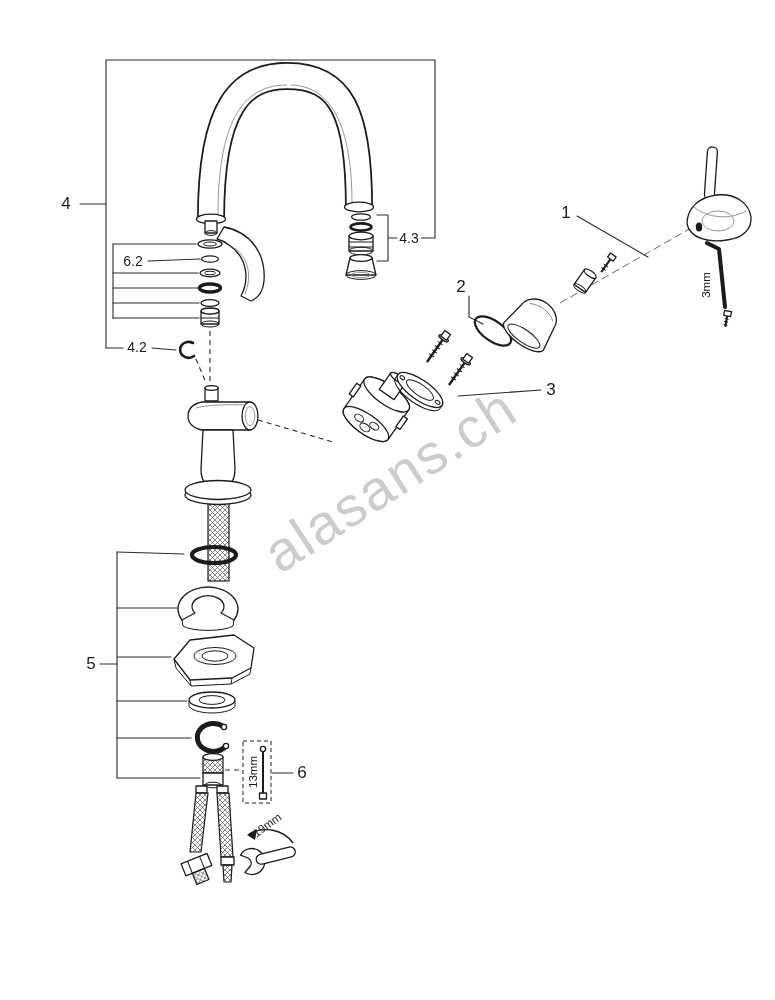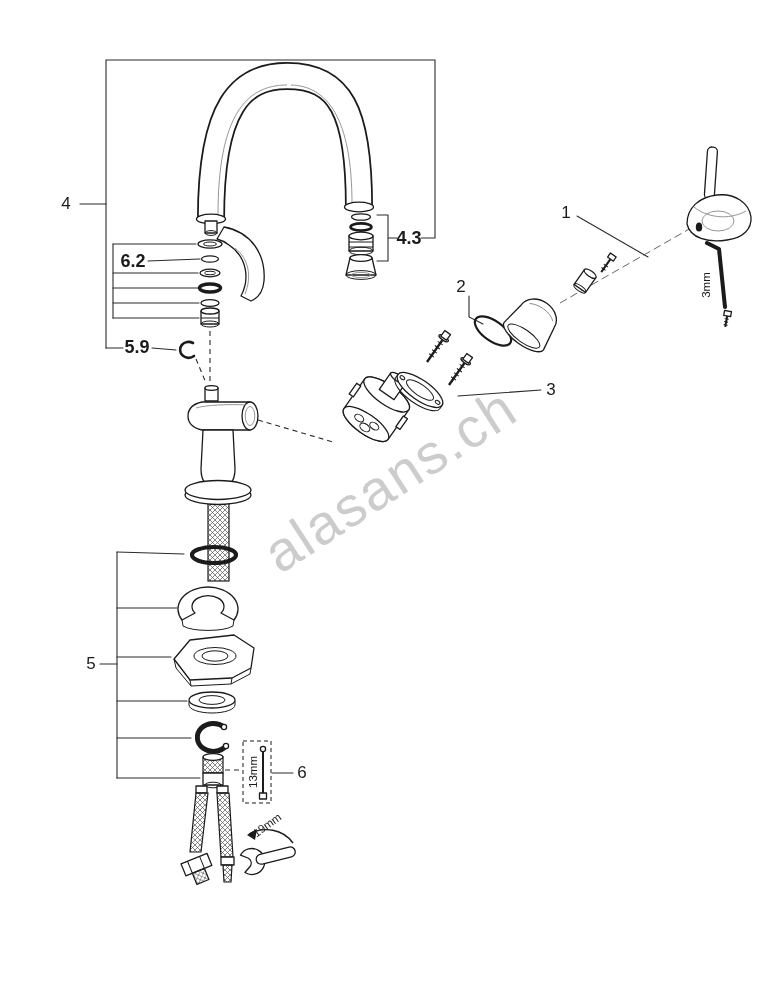--- a/index.html
+++ b/index.html
@@ -15,21 +15,21 @@
   .p    { fill:#ffffff; stroke:#1b1b1b; stroke-width:1.3; stroke-linejoin:round; }
   .ln   { fill:none; stroke:#1b1b1b; stroke-width:1; stroke-linejoin:round; }
   .thin { fill:none; stroke:#8a8a8a; stroke-width:0.9; }
   .ring { fill:none; stroke:#1b1b1b; stroke-width:3.4; }
   .hatch{ fill:url(#xh); stroke:#1b1b1b; stroke-width:1.2; }
   .tube-o { fill:none; stroke:#1b1b1b; stroke-width:28; }
   .tube-i { fill:none; stroke:#ffffff; stroke-width:24.5; }
 
   
   .plabel { position:absolute; z-index:3; font-size:17px; transform:translate(-50%,-50%); white-space:nowrap; }
-  .plabel.sub { font-size:18px;font-weight:bold; }
+  .plabel.sub { font-size:14px; }
   .tlabel { position:absolute; z-index:3; font-size:11.5px; white-space:nowrap; }
   .rot-90 { transform:translate(-50%,-50%) rotate(-90deg); }
   .rot-36 { transform:translate(-50%,-50%) rotate(-36deg); }
   .watermark { position:absolute; z-index:2; left:390px; top:480px;
                transform:translate(-50%,-50%) rotate(-33deg);
                font-size:56px; letter-spacing:2px; color:#9b9b9b; opacity:0.5; white-space:nowrap; }
 </style>
 </head>
 <body>
 
@@ -258,21 +258,21 @@
       </g>
       <path d="M293,843 C283,829 264,826 249,834" fill="none" stroke="#1b1b1b" stroke-width="1.4"></path>
       <polygon points="247,835 257,829 255,840" fill="#1b1b1b"></polygon>
     </g>
   </svg>
 
   <div class="watermark">alasans.ch</div>
 
   <div class="plabel" style="left:66px;top:204px">4</div>
   <div class="plabel sub" style="left:133px;top:261px">6.2</div>
-  <div class="plabel sub" style="left:137px;top:347px">5.9</div>
+  <div class="plabel sub" style="left:137px;top:347px">4.2</div>
   <div class="plabel sub" style="left:409px;top:238px">4.3</div>
   <div class="plabel" style="left:566px;top:213px">1</div>
   <div class="plabel" style="left:461px;top:287px">2</div>
   <div class="plabel" style="left:551px;top:390px">3</div>
   <div class="plabel" style="left:91px;top:664px">5</div>
   <div class="plabel" style="left:302px;top:773px">6</div>
 
   <div class="tlabel rot-90" style="left:706px;top:285px">3mm</div>
   <div class="tlabel rot-90" style="left:253px;top:772px">13mm</div>
   <div class="tlabel rot-36" style="left:267px;top:825px">19mm</div>

